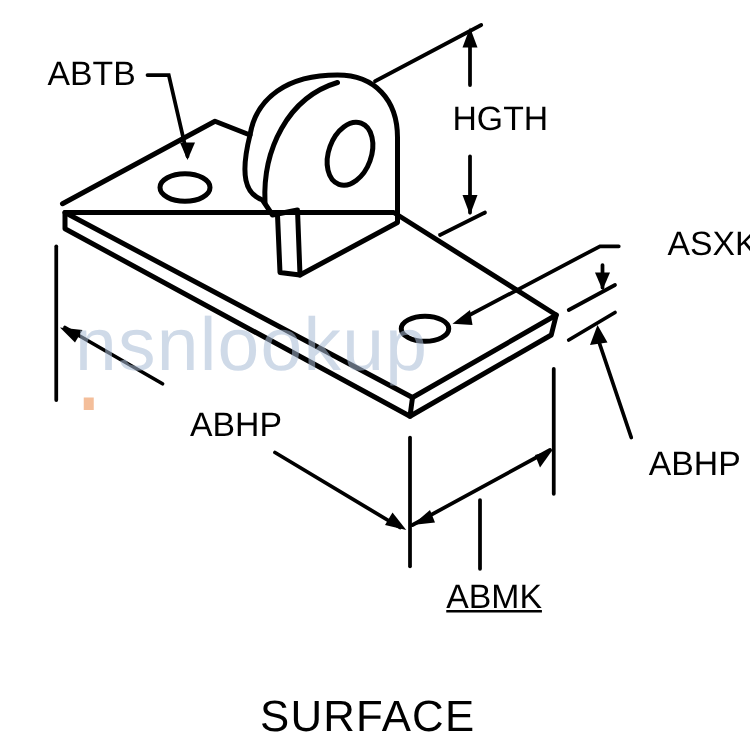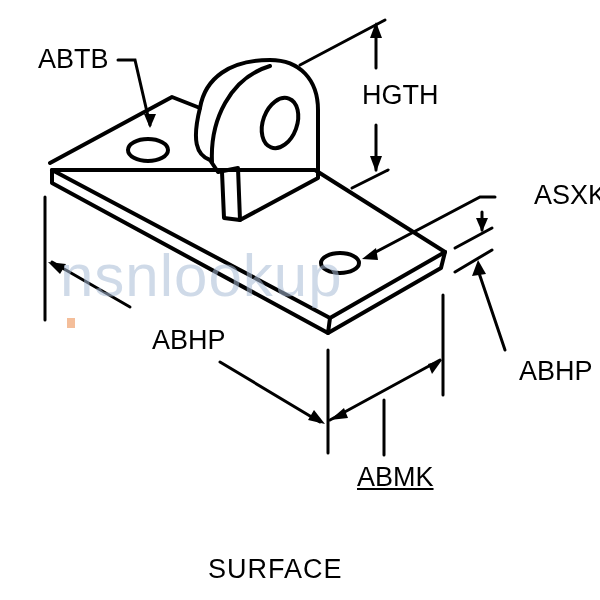--- a/index.html
+++ b/index.html
@@ -11,21 +11,21 @@
       color: #000000;
       font-size: 27px;
       line-height: 1;
       white-space: nowrap;
       margin-left: 24px;
     }
     .caption {
       position: absolute;
       font-family: "Liberation Sans", sans-serif;
       color: #000000;
-      font-size: 27px;
+      font-size: 35px;
       line-height: 1;
       letter-spacing: 1px;
       white-space: nowrap;
     }
     .watermark {
       position: absolute;
       left: 60px; top: 246px;
       font-family: "Liberation Sans", sans-serif;
       font-size: 60px;
       line-height: 1;

